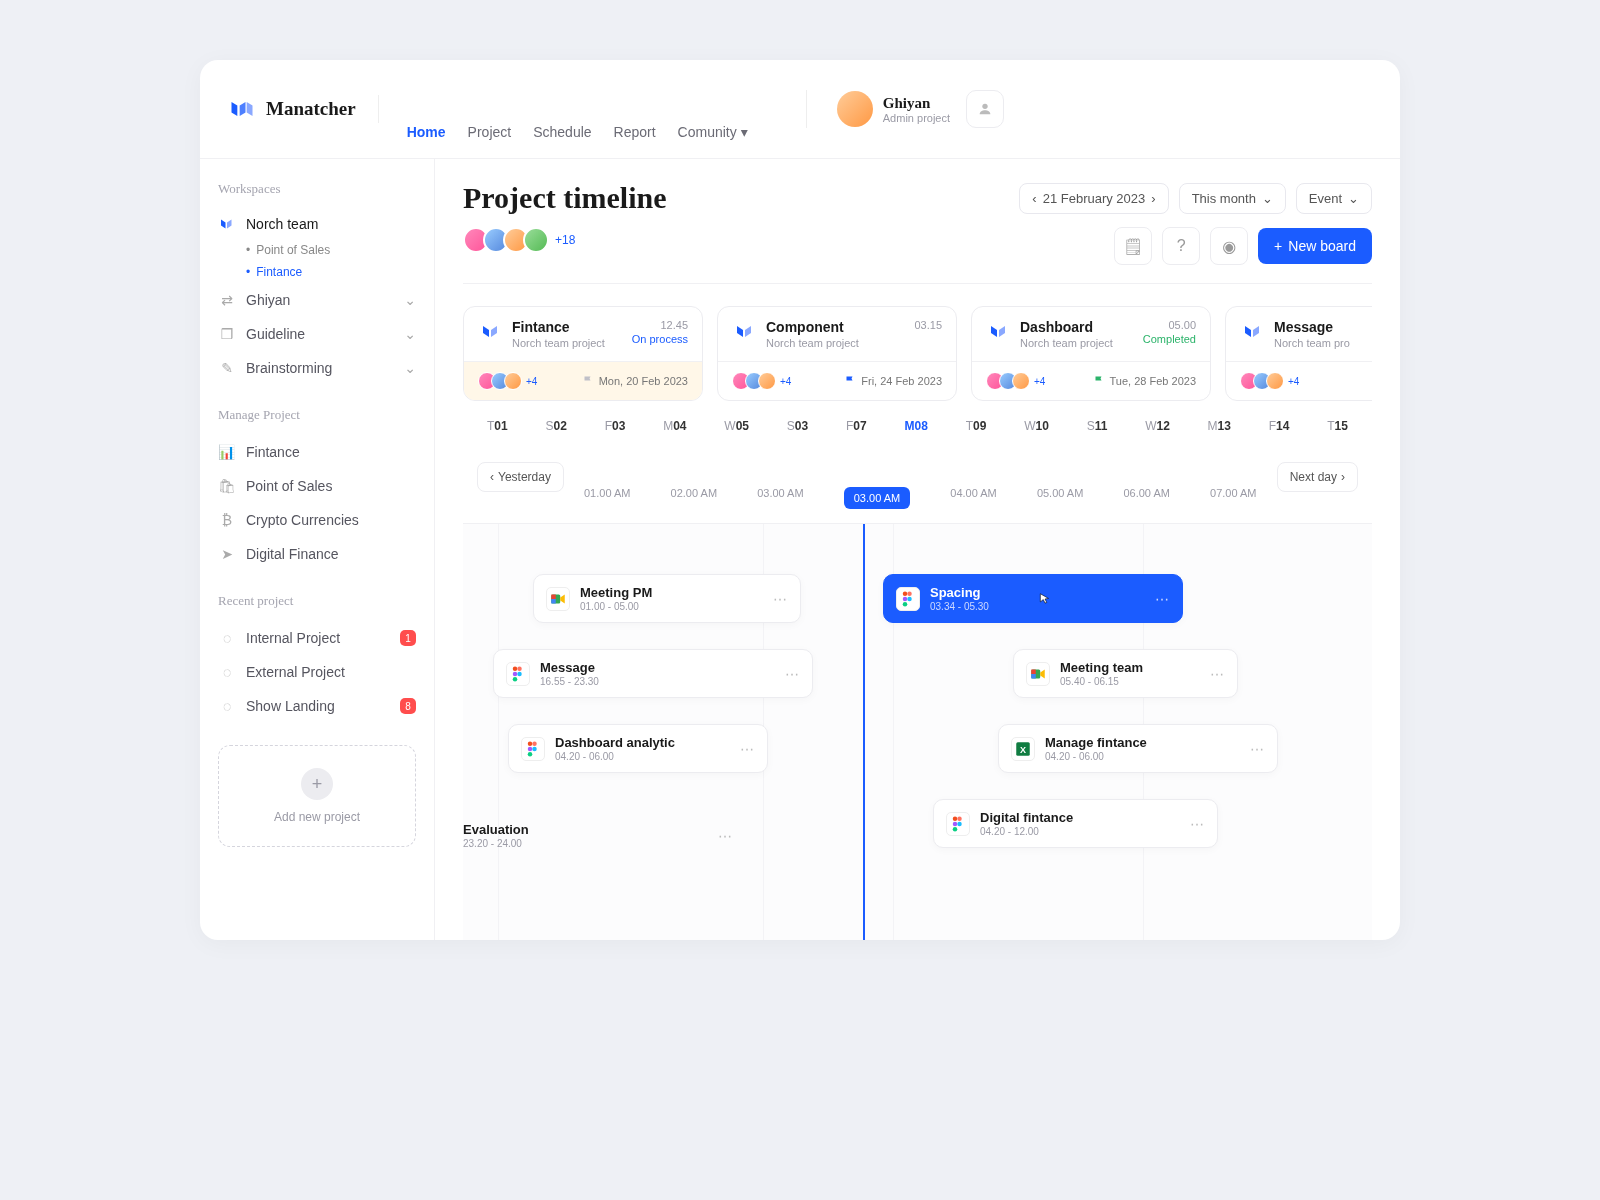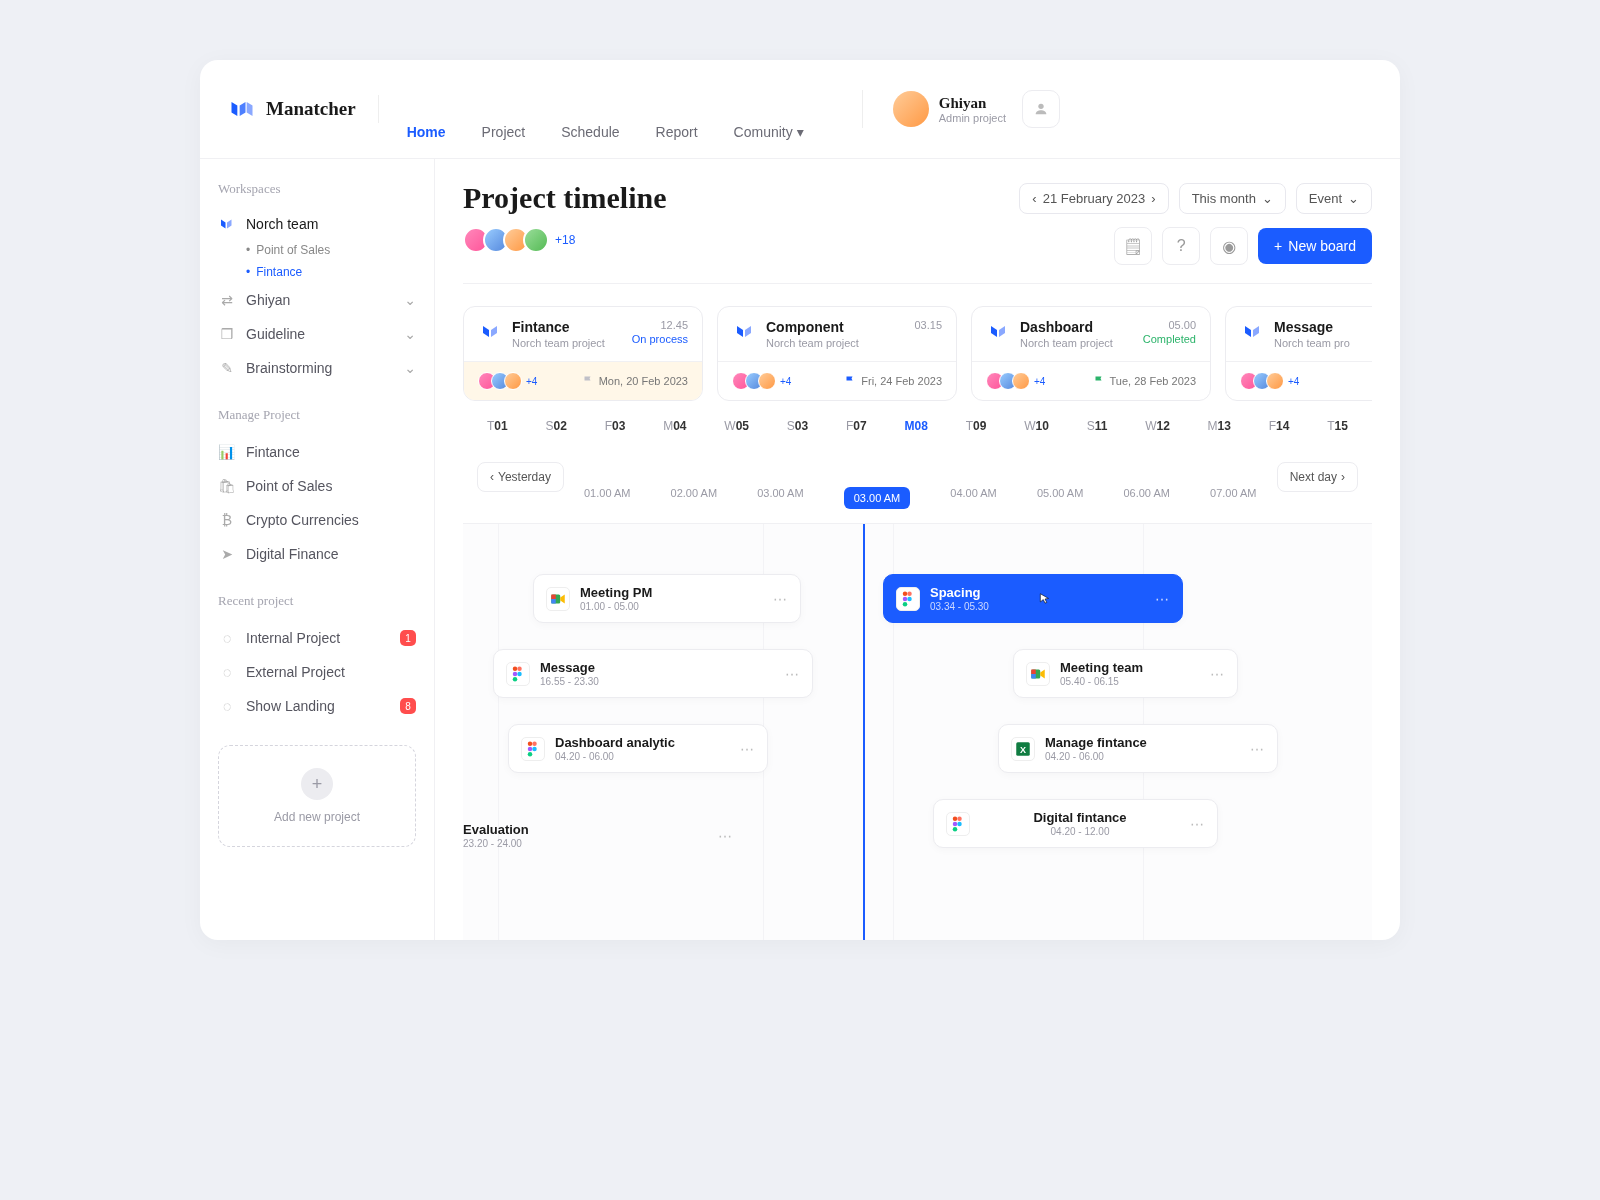--- a/index.html
+++ b/index.html
@@ -4,21 +4,21 @@
 <style>
 * { box-sizing: border-box; margin: 0; padding: 0; }
 body { font-family: -apple-system, BlinkMacSystemFont, 'Segoe UI', sans-serif; background: #eef0f5; padding: 60px 40px; color: #1a1a1a; }
 .app { background: #fff; border-radius: 18px; width: 1200px; height: 880px; margin: 0 auto; overflow: hidden; display: flex; flex-direction: column; box-shadow: 0 4px 24px rgba(0,0,0,0.04); }
 
 
 .header { display: flex; align-items: center; padding: 18px 28px; border-bottom: 1px solid #f0f0f3; gap: 28px; }
 .logo-wrap { display: flex; align-items: center; gap: 10px; padding-right: 22px; border-right: 1px solid #eee; }
 .logo-icon { width: 28px; height: 28px; }
 .logo-text { font-size: 19px; font-weight: 600; font-family: Georgia, serif; }
-.nav { display: flex; gap: 36px; margin-top: 46px; }
+.nav { display: flex; gap: 22px; margin-top: 46px; }
 .nav a { font-size: 14px; color: #6b6b75; text-decoration: none; cursor: pointer; display: flex; align-items: center; gap: 4px; }
 .nav a.active { color: #1b5cff; font-weight: 600; }
 .search { flex: 0 0 220px; display: flex; align-items: center; border: 1px solid #ececf0; border-radius: 10px; padding: 9px 14px; margin-left: auto; }
 .search input { border: none; outline: none; font-size: 14px; color: #888; flex: 1; background: transparent; }
 .search-icon { color: #888; }
 .header-right { display: flex; align-items: center; gap: 16px; margin-left: 30px; padding-left: 30px; border-left: 1px solid #eee; }
 .user-block { display: flex; align-items: center; gap: 10px; }
 .avatar-lg { width: 36px; height: 36px; border-radius: 50%; background: linear-gradient(135deg,#e8c,#9ac); }
 .user-name { font-size: 15px; font-weight: 600; font-family: Georgia, serif; }
 .user-role { font-size: 11px; color: #9a9aa5; }
@@ -517,21 +517,21 @@
                 <rect x="3" y="3" width="18" height="18" rx="2" fill="#107c41"></rect>
                 <text x="12" y="17" font-size="12" fill="#fff" text-anchor="middle" font-weight="bold">X</text>
               </svg>
             </div>
     <div class="etext">
       <div class="etitle">Manage fintance</div>
       <div class="etime">04.20 - 06.00</div>
     </div>
     <div class="edots">⋯</div>
           </div>
-          <div class="event" style="left: 470px; top: 275px; width: 285px; text-align: center;">
+          <div class="event" style="left: 470px; top: 275px; width: 285px;">
     <div class="eicon">
               <svg width="18" height="18" viewBox="0 0 24 24">
                 <circle cx="8" cy="5" r="3" fill="#f24e1e"></circle>
                 <circle cx="14" cy="5" r="3" fill="#ff7262"></circle>
                 <circle cx="8" cy="12" r="3" fill="#a259ff"></circle>
                 <circle cx="14" cy="12" r="3" fill="#1abcfe"></circle>
                 <circle cx="8" cy="19" r="3" fill="#0acf83"></circle>
               </svg>
             </div>
     <div class="etext">

